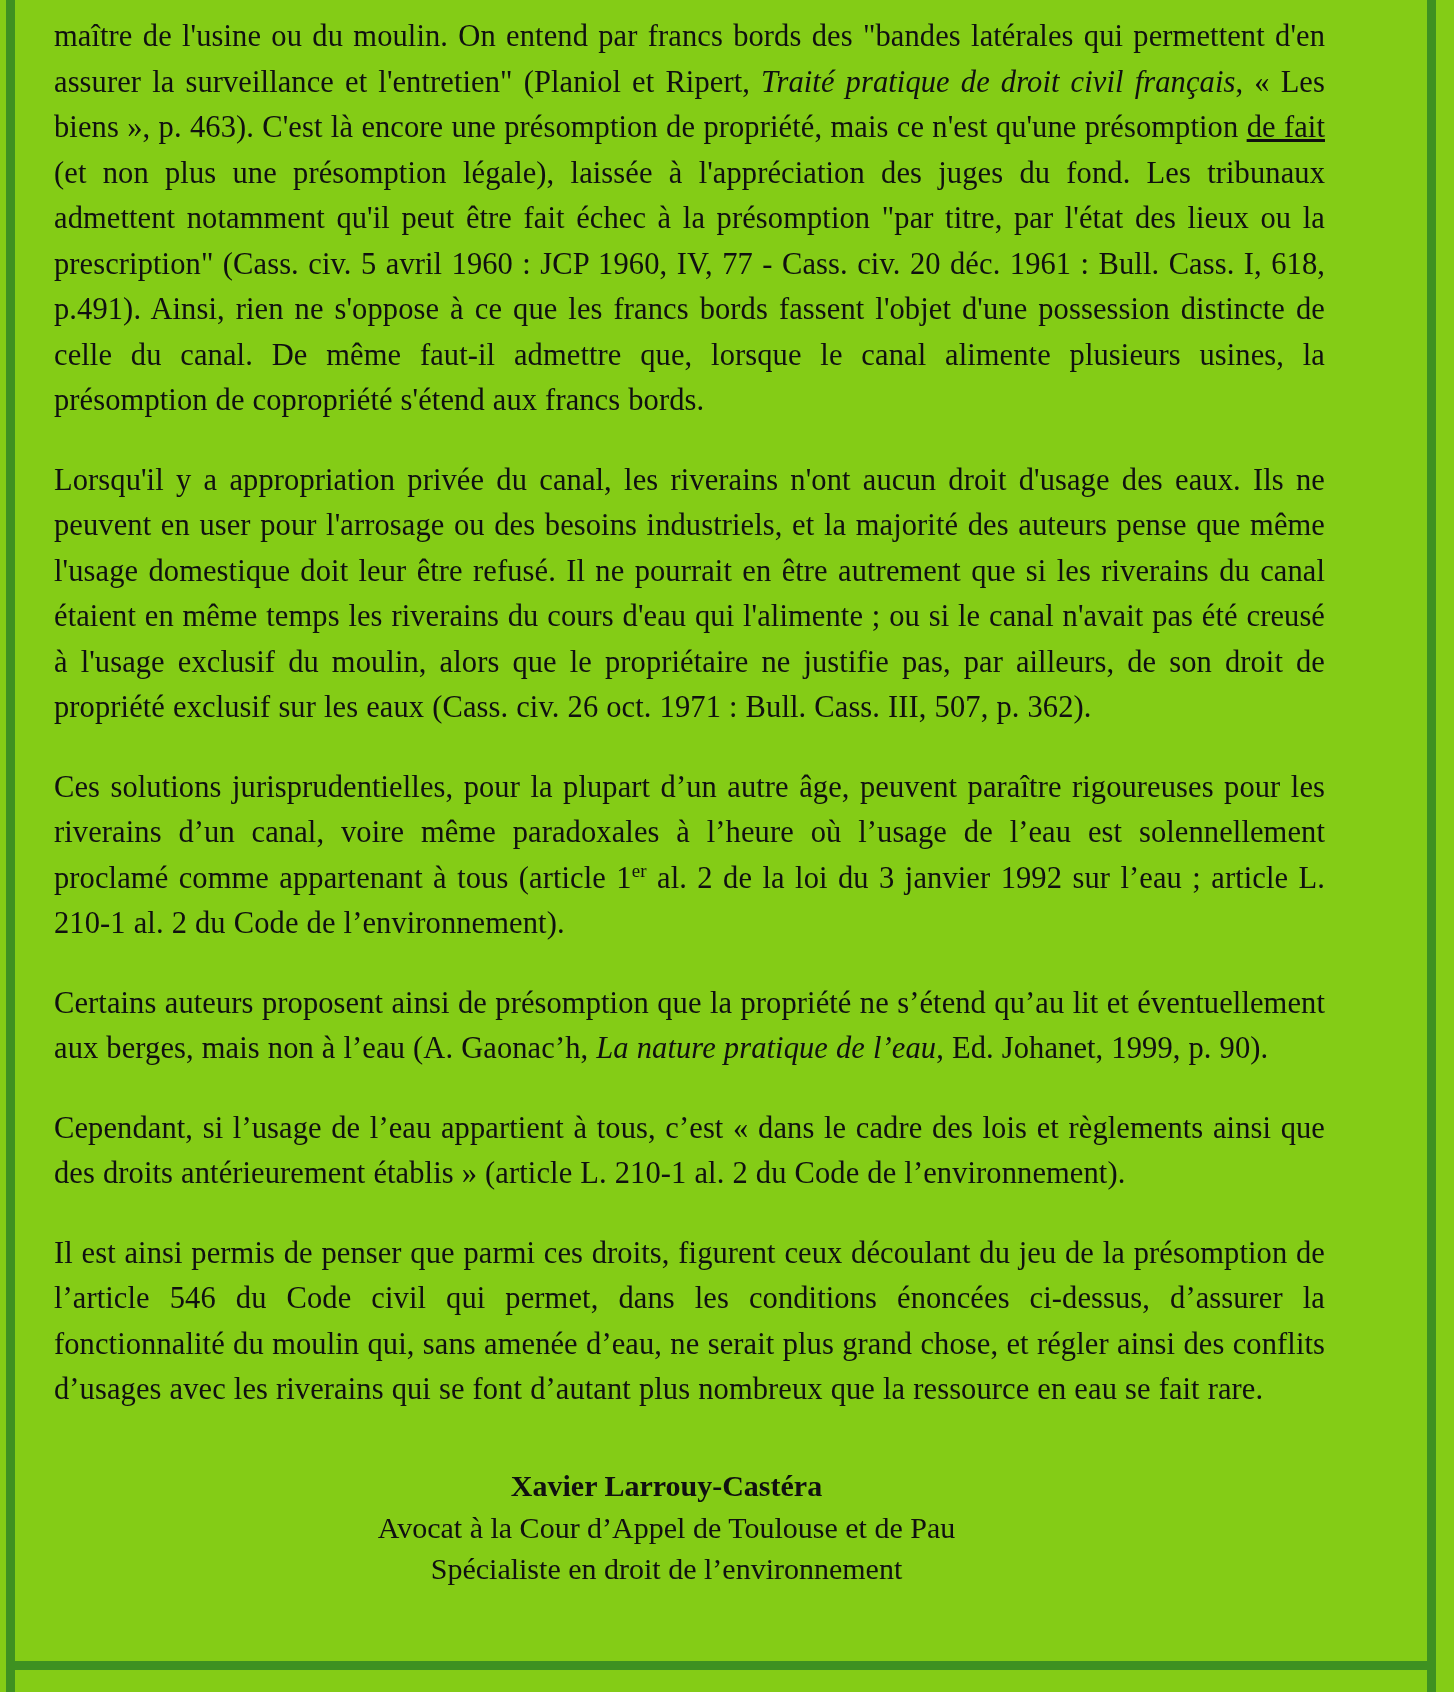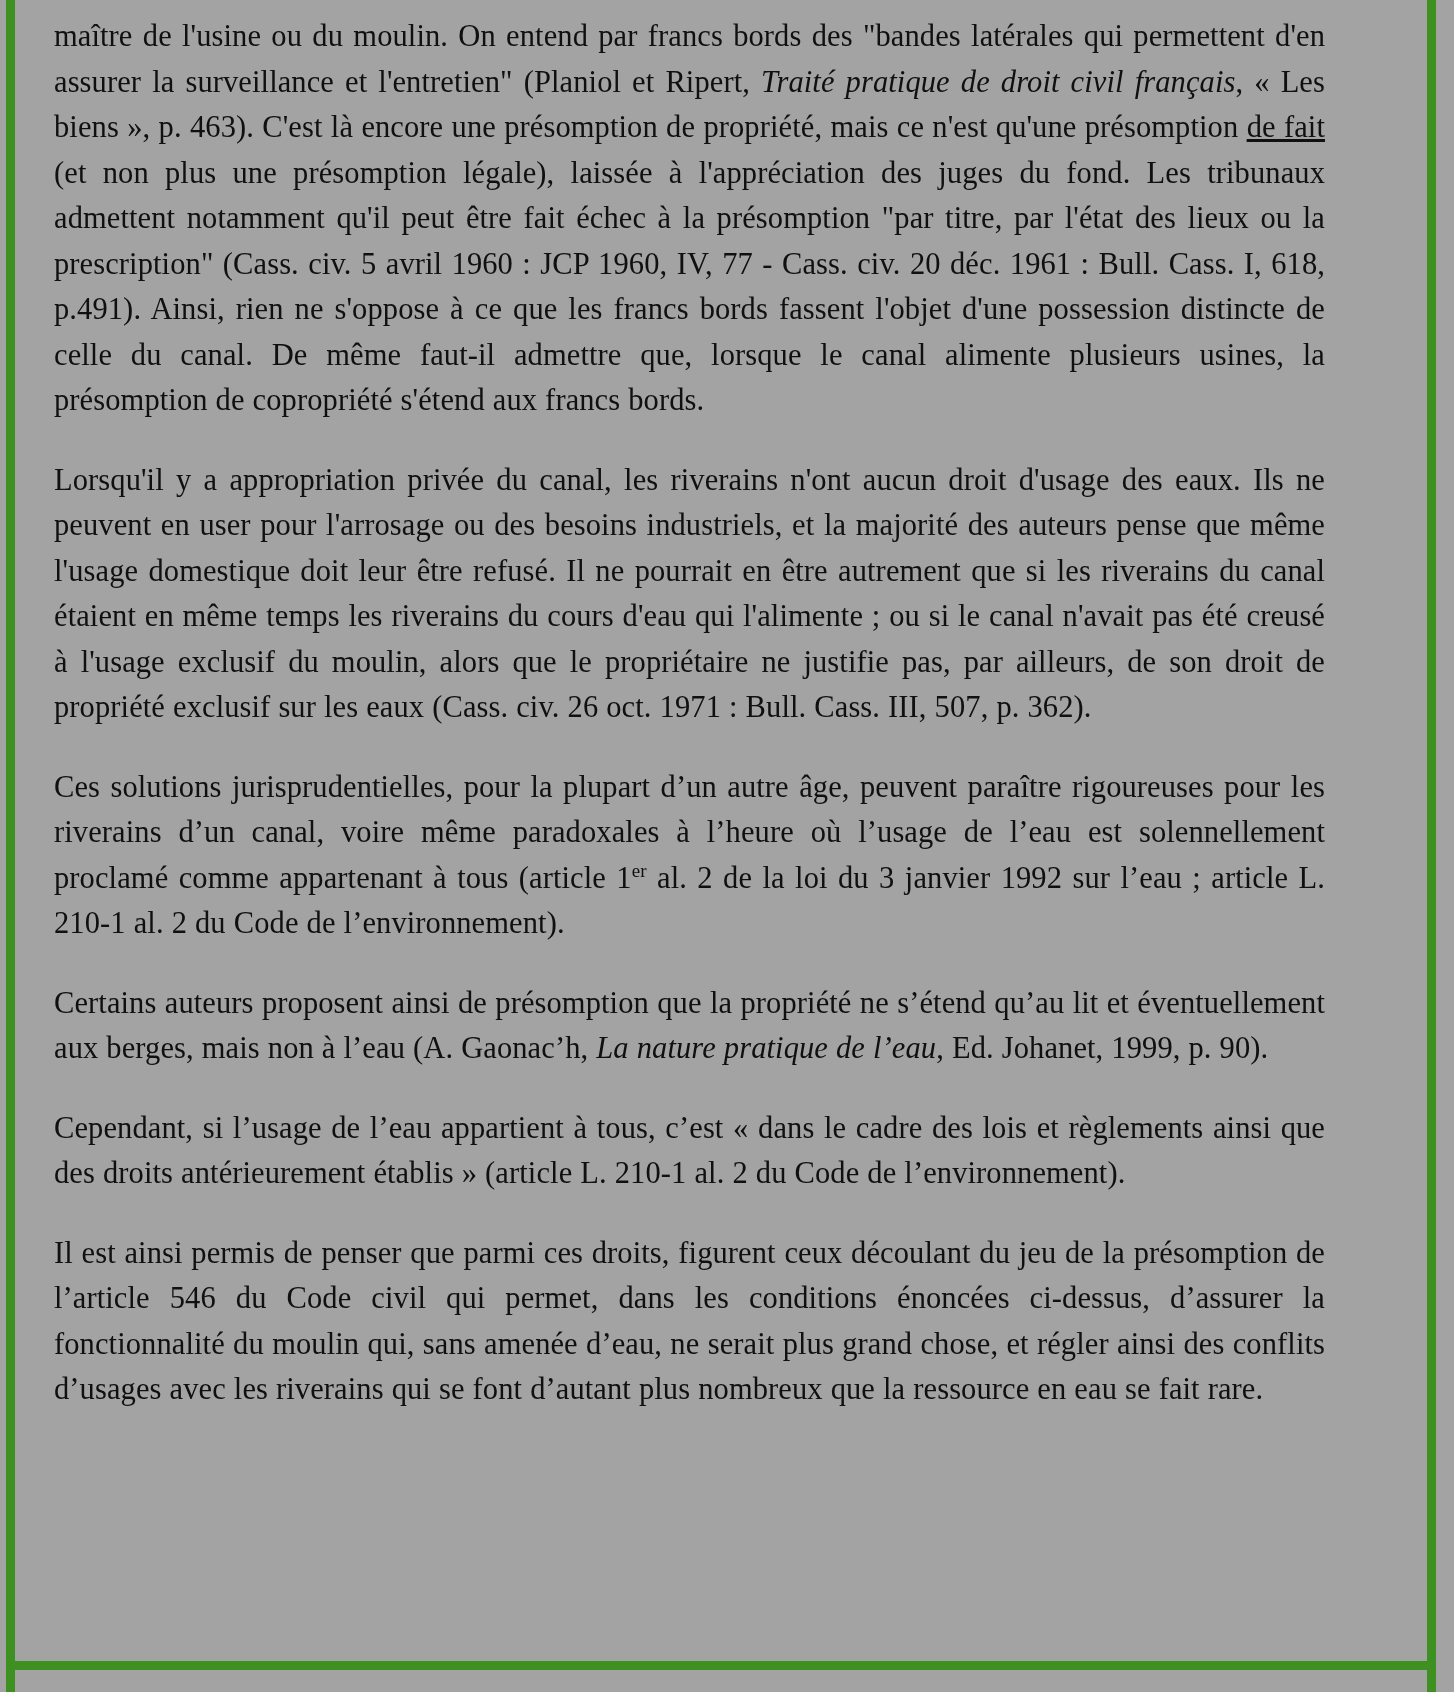--- a/index.html
+++ b/index.html
@@ -8,21 +8,21 @@
     background: #ffffff;
   }
   body {
     font-family: "Liberation Serif", "DejaVu Serif", serif;
   }
   .page {
     position: relative;
     width: 1454px;
     height: 1692px;
     box-sizing: border-box;
-    background: #a3a3a3;
+    background: #84cc16;
     overflow: hidden;
   }
   
   .frame-left, .frame-right, .frame-bottom, .frame-top {
     position: absolute;
     background: #3e9121;
   }
   .frame-left  { left: 6px;  top: 0;     width: 9px;  height: 1692px; }
   .frame-right { right: 18px; top: 0;    width: 9px;  height: 1692px; }
   .frame-bottom{ left: 6px;  bottom: 22px; height: 9px; right: 18px; }
@@ -91,16 +91,21 @@
 
       <div id="paragraphs-host">
           <p class="para"><span>maître de l'usine ou du moulin. On entend par francs bords des "bandes latérales qui permettent d'en assurer la surveillance et l'entretien" (Planiol et Ripert, </span><span class="it">Traité pratique de droit civil français</span><span>, « Les biens », p. 463). C'est là encore une présomption de propriété, mais ce n'est qu'une présomption </span><span class="ul">de fait</span><span> (et non plus une présomption légale), laissée à l'appréciation des juges du fond. Les tribunaux admettent notamment qu'il peut être fait échec à la présomption "par titre, par l'état des lieux ou la prescription" (Cass. civ. 5 avril 1960 : JCP 1960, IV, 77 - Cass. civ. 20 déc. 1961 : Bull. Cass. I, 618, p.491). Ainsi, rien ne s'oppose à ce que les francs bords fassent l'objet d'une possession distincte de celle du canal. De même faut-il admettre que, lorsque le canal alimente plusieurs usines, la présomption de copropriété s'étend aux francs bords.</span></p>
           <p class="para"><span>Lorsqu'il y a appropriation privée du canal, les riverains n'ont aucun droit d'usage des eaux. Ils ne peuvent en user pour l'arrosage ou des besoins industriels, et la majorité des auteurs pense que même l'usage domestique doit leur être refusé. Il ne pourrait en être autrement que si les riverains du canal étaient en même temps les riverains du cours d'eau qui l'alimente ; ou si le canal n'avait pas été creusé à l'usage exclusif du moulin, alors que le propriétaire ne justifie pas, par ailleurs, de son droit de propriété exclusif sur les eaux (Cass. civ. 26 oct. 1971 : Bull. Cass. III, 507, p. 362).</span></p>
           <p class="para"><span>Ces solutions jurisprudentielles, pour la plupart d’un autre âge, peuvent paraître rigoureuses pour les riverains d’un canal, voire même paradoxales à l’heure où l’usage de l’eau est solennellement proclamé comme appartenant à tous (article 1</span><sup class="ord">er</sup><span> al. 2 de la loi du 3 janvier 1992 sur l’eau ; article L. 210-1 al. 2 du Code de l’environnement).</span></p>
           <p class="para"><span>Certains auteurs proposent ainsi de présomption que la propriété ne s’étend qu’au lit et éventuellement aux berges, mais non à l’eau (A. Gaonac’h, </span><span class="it">La nature pratique de l’eau</span><span>, Ed. Johanet, 1999, p. 90).</span></p>
           <p class="para"><span>Cependant, si l’usage de l’eau appartient à tous, c’est « dans le cadre des lois et règlements ainsi que des droits antérieurement établis » (article L. 210-1 al. 2 du Code de l’environnement).</span></p>
           <p class="para"><span>Il est ainsi permis de penser que parmi ces droits, figurent ceux découlant du jeu de la présomption de l’article 546 du Code civil qui permet, dans les conditions énoncées ci-dessus, d’assurer la fonctionnalité du moulin qui, sans amenée d’eau, ne serait plus grand chose, et régler ainsi des conflits d’usages avec les riverains qui se font d’autant plus nombreux que la ressource en eau se fait rare.</span></p>
         </div>
 
+      <div class="signature">
+        <p class="sig-name">Xavier Larrouy-Castéra</p>
+        <p class="sig-line">Avocat à la Cour d’Appel de Toulouse et de Pau</p>
+        <p class="sig-line">Spécialiste en droit de l’environnement</p>
+      </div>
 
     </div>
   </div>
 </div>
 
 </body></html>

